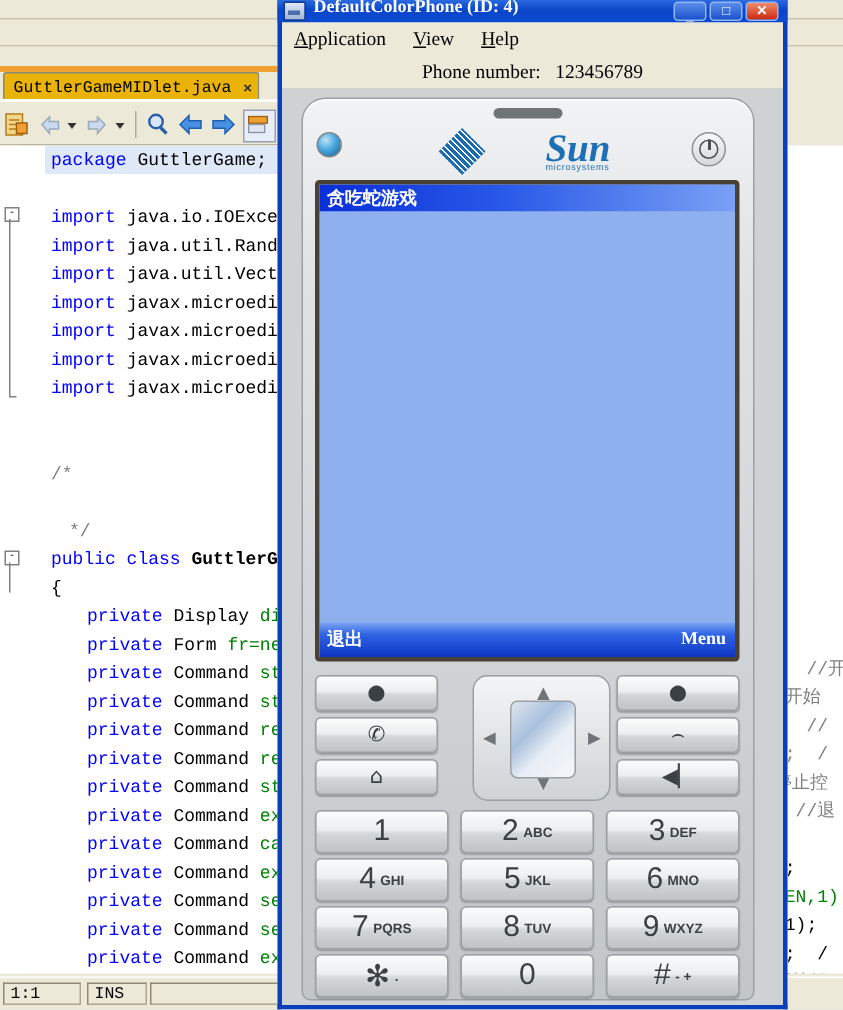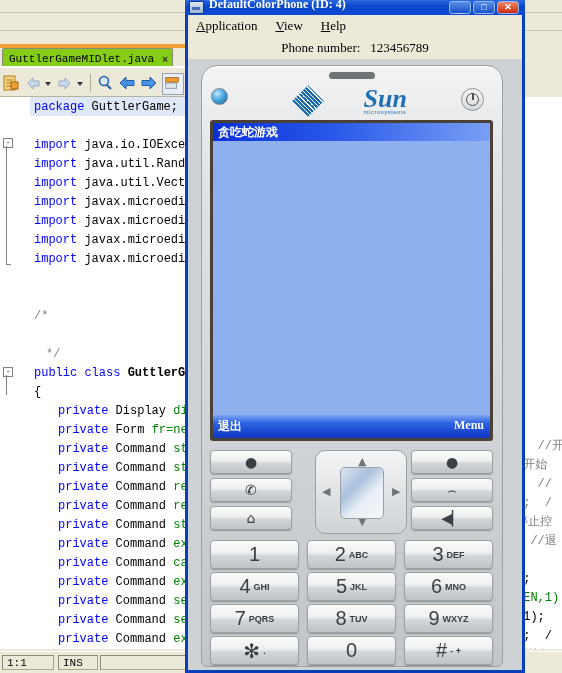--- a/index.html
+++ b/index.html
@@ -15,21 +15,21 @@
   #ide{left:0;top:0;width:562px;height:673px;background:#ece9d8;}
 
   #ide-topstrip{left:0;top:0;width:562px;height:42px;background:#ece9d8;}
   #ide-topstrip .line1{position:absolute;left:0;top:12px;width:562px;height:1px;background:#c8c4b0;}
   #ide-topstrip .line2{position:absolute;left:0;top:30px;width:562px;height:1px;background:#c8c4b0;}
 
   
   #tabrow{left:0;top:48px;width:230px;height:20px;}
   #tab{
     position:absolute;left:2px;top:0px;height:19px;
-    background:#84cc16;border:1px solid #8a8a7a;border-bottom:none;
+    background:#eab308;border:1px solid #8a8a7a;border-bottom:none;
     border-top-left-radius:2px;border-top-right-radius:2px;
     padding:2px 4px 0 6px;white-space:nowrap;
     font-family:"Liberation Mono", monospace;font-size:11px;color:#000;
     box-sizing:border-box;display:flex;align-items:center;gap:8px;
   }
   #tab .x{font-family:"Liberation Sans",sans-serif;font-size:10px;color:#333;font-weight:bold;}
   #taborange{position:absolute;left:0;top:44px;width:232px;height:4px;background:#f0a030;}
   #tabrow-fill{position:absolute;left:0;top:66px;width:232px;height:2px;background:#fdfdfb;}
 
   

